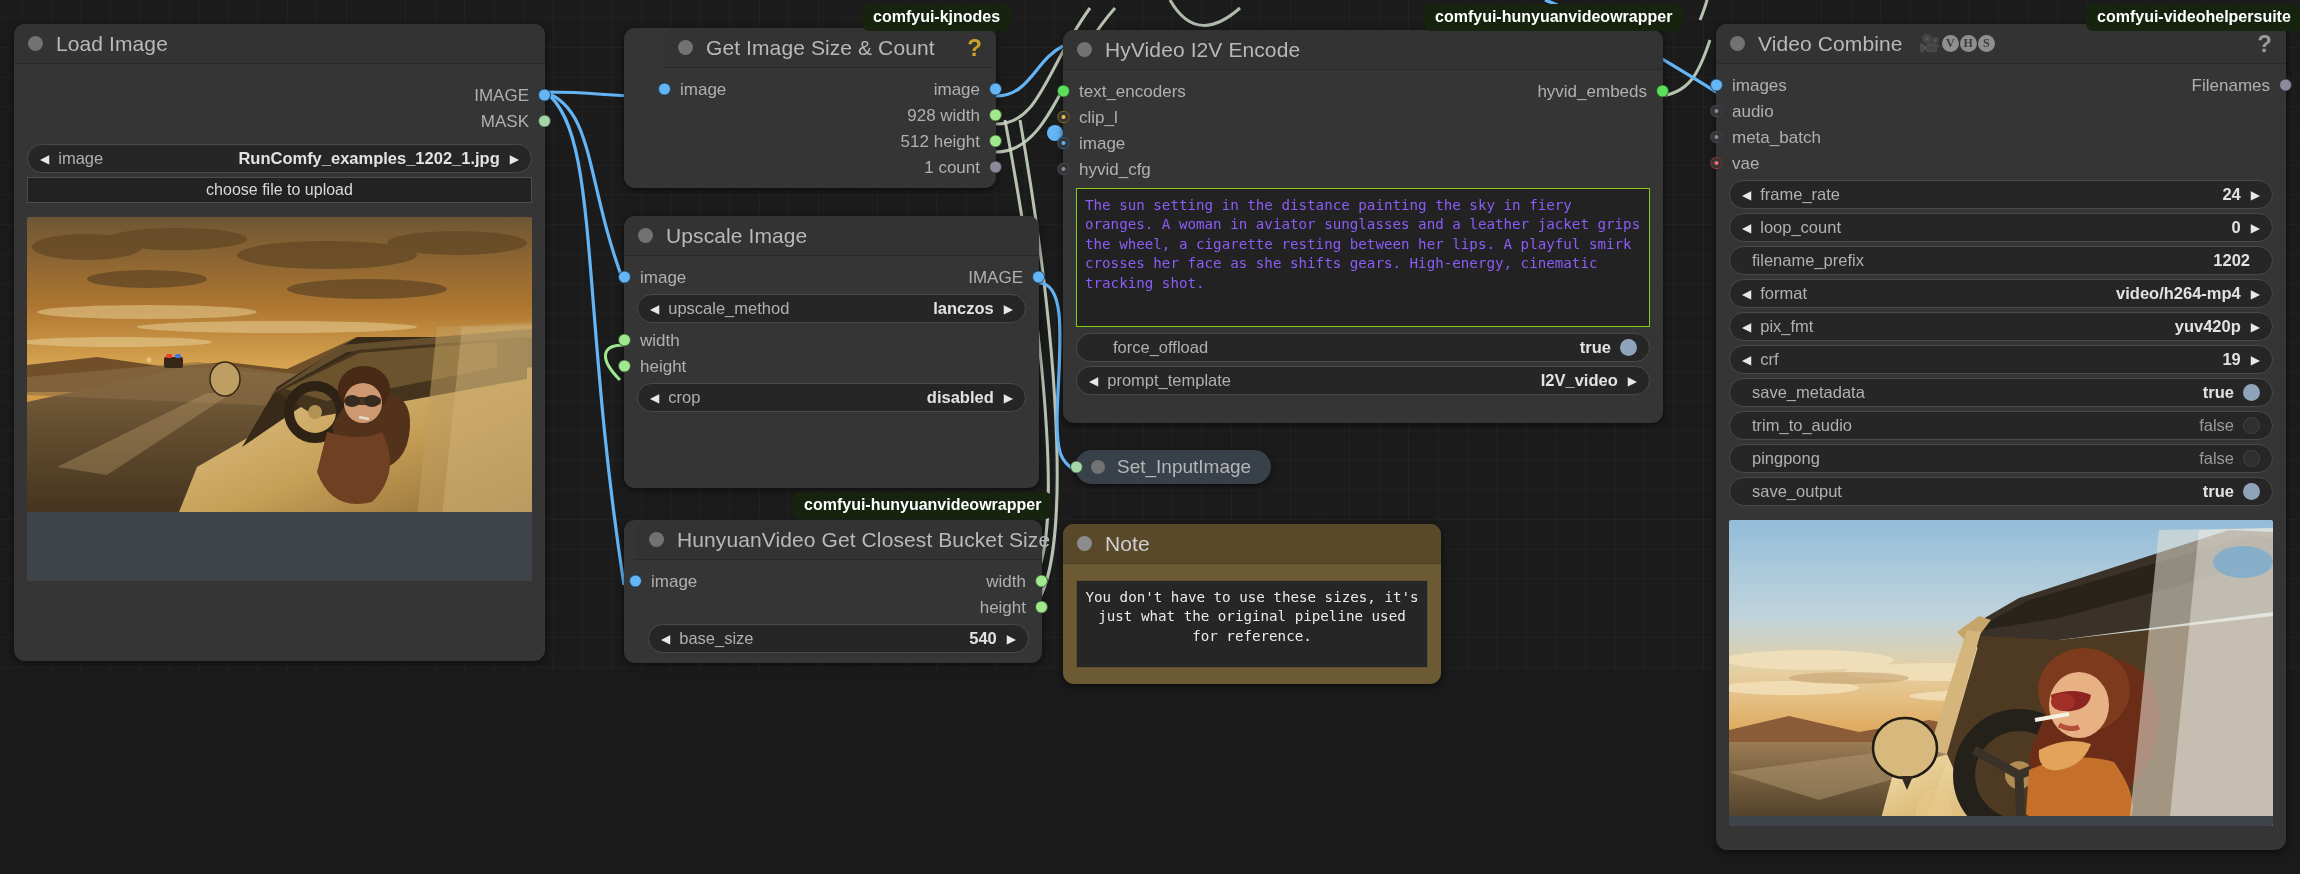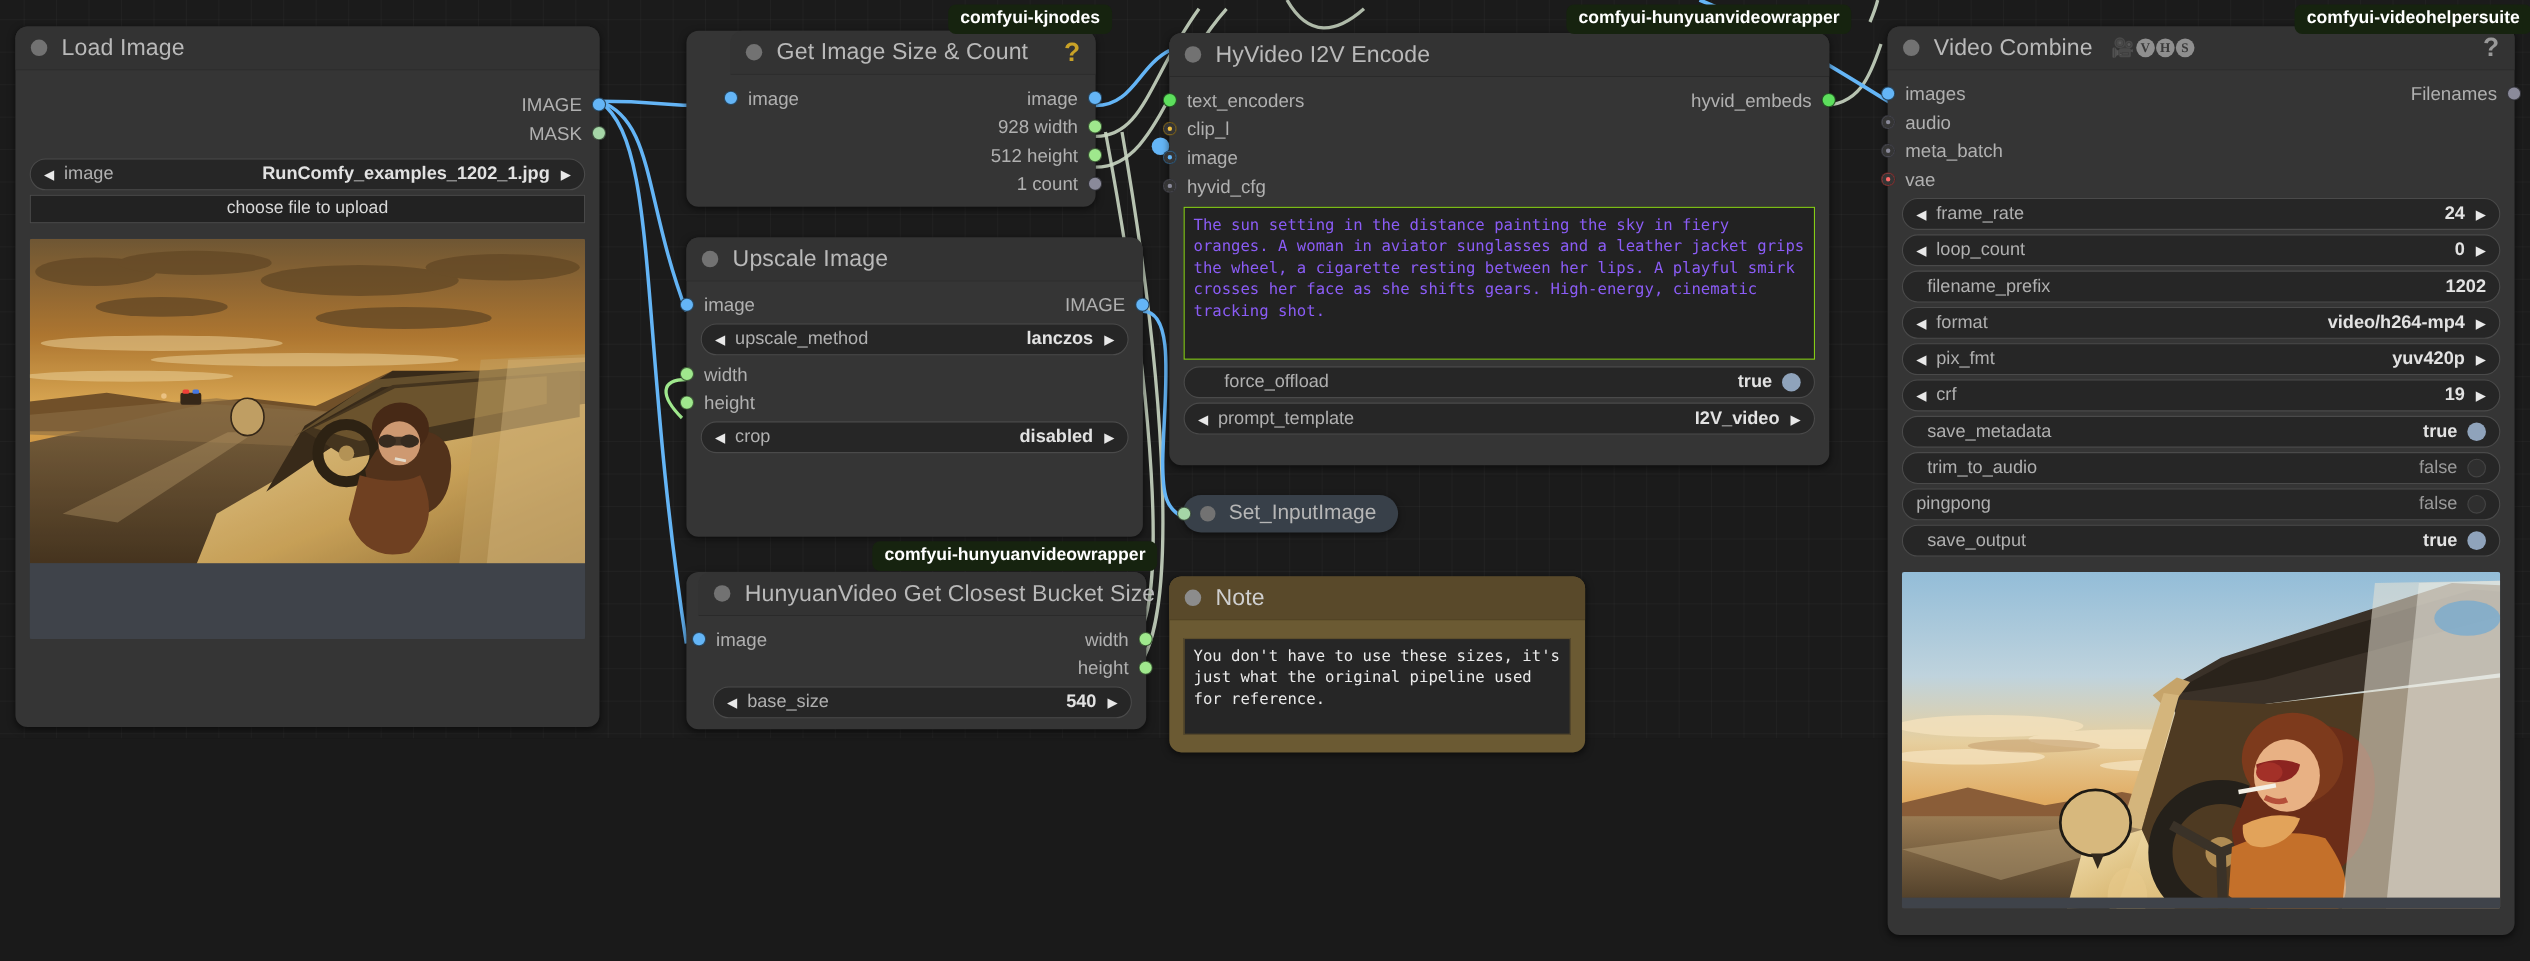--- a/index.html
+++ b/index.html
@@ -103,21 +103,21 @@
     font-size:16px; font-weight:bold;
     padding:4px 11px 5px 11px; border-radius:7px;
     white-space:nowrap;
   }
 
   
   .imgframe{ margin:0 13px; position:relative; overflow:hidden; background:#3a3e44;}
   .imgcap{ position:absolute; inset:0; }
 
   
-  .note{ background:#6b5a33; }
+  .note{ background:#6b5a33;text-align:center; }
   .note .node-title{ background:#59492a; border-bottom:1px solid #4a3d22; color:#cfcfcf;}
   .note .node-dot{ background:#8c8c8c;}
   .note .textarea{ background:#262626; border:1px solid #5d4e2c; color:#eaeaea;}
 
   
   .collapsed{
     position:absolute; z-index:12;
     height:34px; border-radius:17px; background:#384049;
     display:flex;align-items:center; gap:12px; padding:0 20px 0 16px;
     font-size:19px;color:#b6b6b6; box-shadow:0 2px 6px rgba(0,0,0,.5);
@@ -460,21 +460,21 @@
         <span class="arrow r">▶</span>
       </div>
       <div class="widget">
         <span class="arrow l">◀</span>
         <span class="wname">loop_count</span>
         <span class="wv">0</span>
         <span class="arrow r">▶</span>
       </div>
       <div class="widget">
         <span class="wname" style="margin-left:10px;">filename_prefix</span>
-        <span class="wv" style="">1202</span>
+        <span class="wv" style="margin-right:10px;">1202</span>
       </div>
       <div class="widget">
         <span class="arrow l">◀</span>
         <span class="wname">format</span>
         <span class="wv">video/h264-mp4</span>
         <span class="arrow r">▶</span>
       </div>
       <div class="widget">
         <span class="arrow l">◀</span>
         <span class="wname">pix_fmt</span>
@@ -491,21 +491,21 @@
         <span class="wname" style="margin-left:10px;">save_metadata</span>
         <span class="wv">true</span>
         <span class="toggle on"></span>
       </div>
       <div class="widget">
         <span class="wname" style="margin-left:10px;">trim_to_audio</span>
         <span class="wv dim">false</span>
         <span class="toggle off"></span>
       </div>
       <div class="widget">
-        <span class="wname" style="">pingpong</span>
+        <span class="wname" style="margin-left:10px;">pingpong</span>
         <span class="wv dim">false</span>
         <span class="toggle off"></span>
       </div>
       <div class="widget">
         <span class="wname" style="margin-left:10px;">save_output</span>
         <span class="wv">true</span>
         <span class="toggle on"></span>
       </div>
 
       <div class="imgframe" style="margin-top:14px; height:306px; border-radius:2px;">

